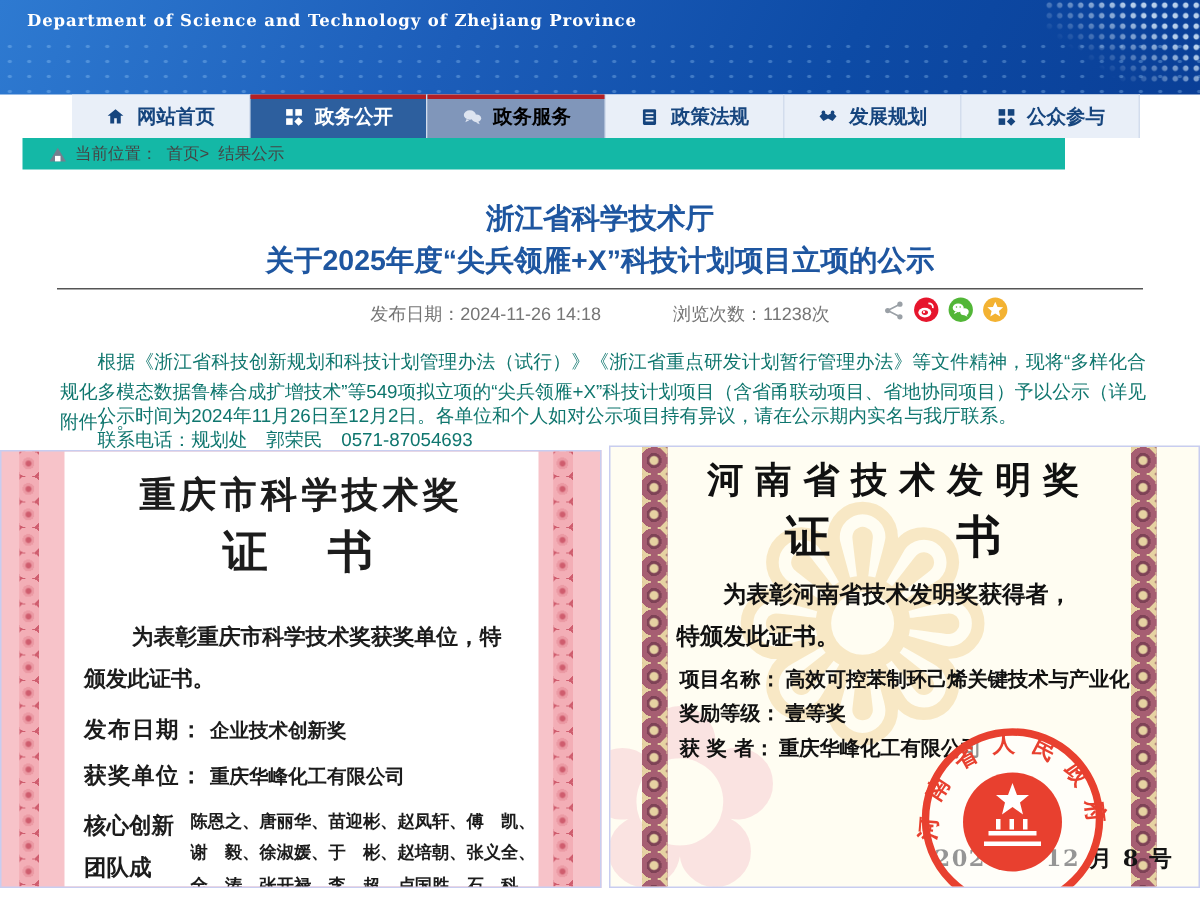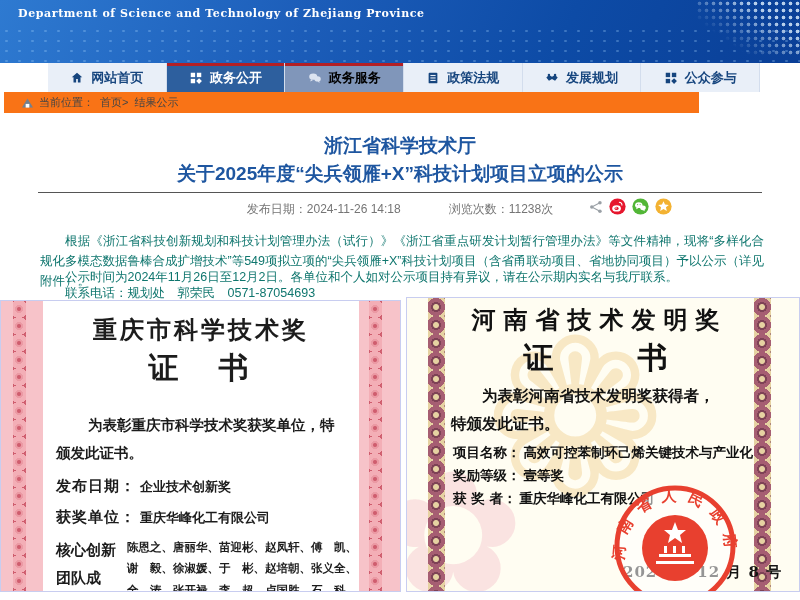--- a/index.html
+++ b/index.html
@@ -25,22 +25,22 @@
   .tab{flex:1;position:relative;display:flex;align-items:center;justify-content:center;gap:7px;
     font-size:13px;font-weight:bold;color:#16457e;border-right:1px solid #d3dded;cursor:pointer;box-sizing:border-box;}
   .tab svg{width:14px;height:14px;fill:#16457e;flex:none;}
   .tab.active{background:#2d5f9e;color:#fff;}
   .tab.active svg{fill:#fff;}
   .tab.service{background:#8096ba;color:#000000;}
   .tab.service svg{fill:#dde4f0;}
   .tab.active::before,.tab.service::before{content:"";position:absolute;left:0;top:0;width:100%;height:3px;background:#b32025;}
 
   
-  .breadcrumb{position:absolute;left:4px;top:92px;width:695px;height:21px;display:flex;align-items:center;
-    padding-left:18px;gap:6px;font-size:11px;color:#454545;background:#f97316;box-sizing:border-box;}
+  .breadcrumb{position:absolute;left:15px;top:92px;width:695px;height:21px;display:flex;align-items:center;
+    padding-left:18px;gap:6px;font-size:11px;color:#454545;background:#14b8a6;box-sizing:border-box;}
   .breadcrumb svg{width:11px;height:10px;fill:#73808f;}
   .crumb-link{color:#454545;cursor:pointer;}
 
   
   .art-title{position:absolute;left:0;width:800px;text-align:center;color:#1e56a0;font-weight:bold;font-size:19px;}
   .t1{top:133px}.t2{top:161px}
   .rule{position:absolute;left:38px;right:38px;top:192px;border-top:1px solid #555;}
   .meta{position:absolute;left:0;top:201px;width:800px;display:flex;justify-content:center;gap:48px;
     font-size:12px;color:#757575;}
   .share{position:absolute;right:128px;top:198px;display:flex;gap:6px;align-items:center;}

